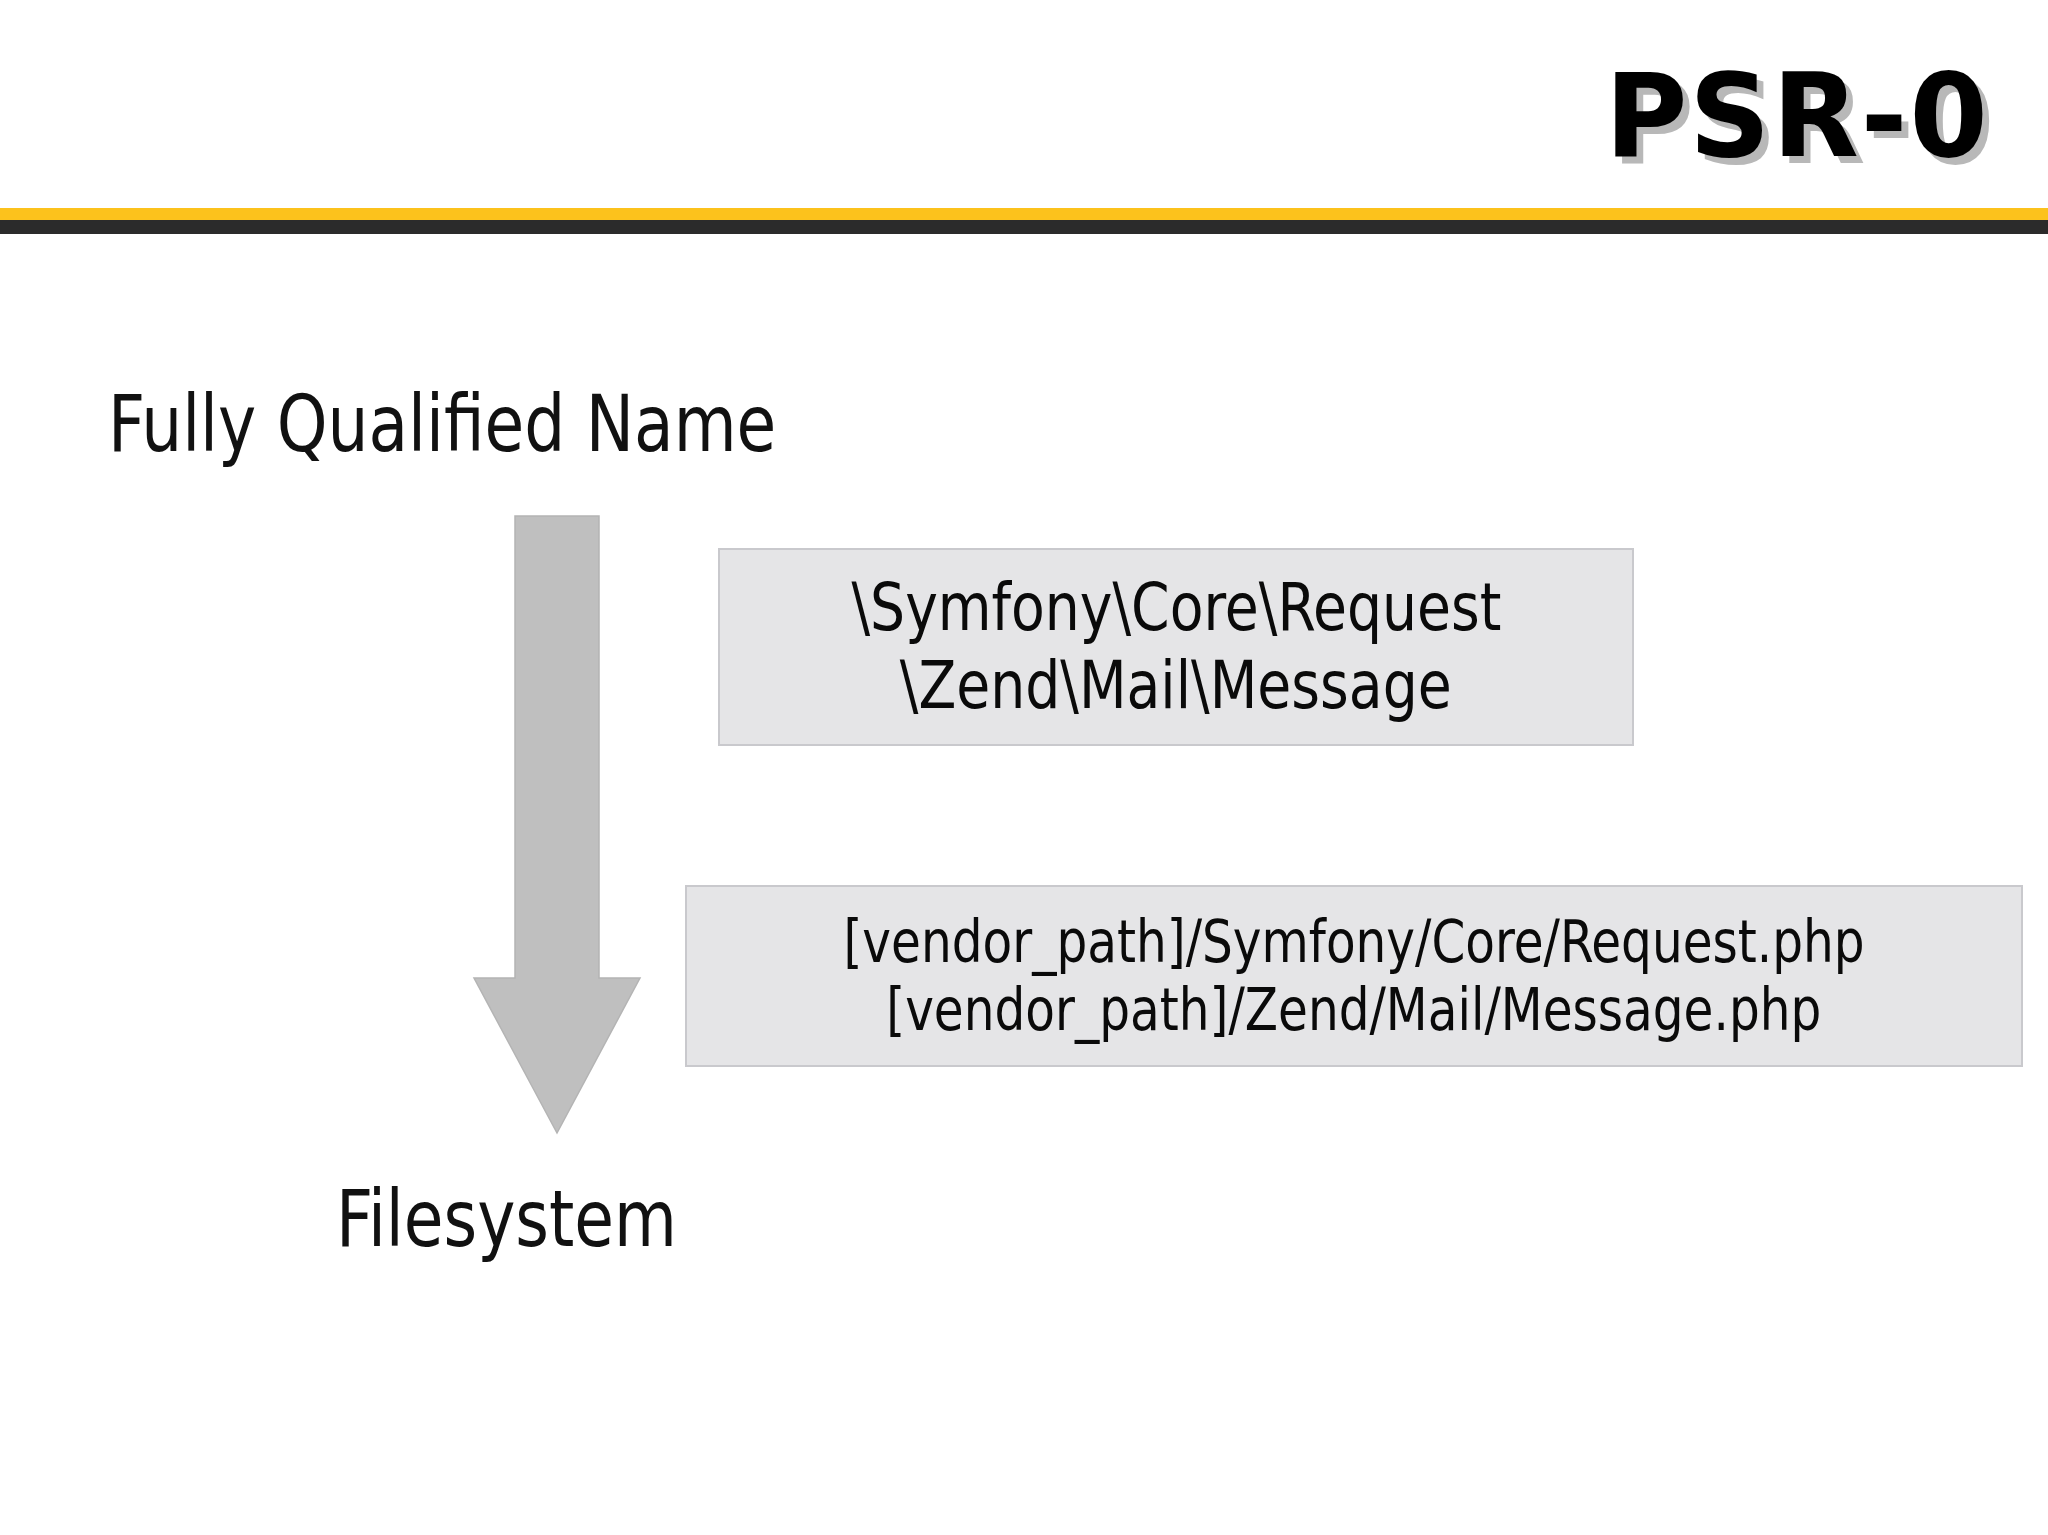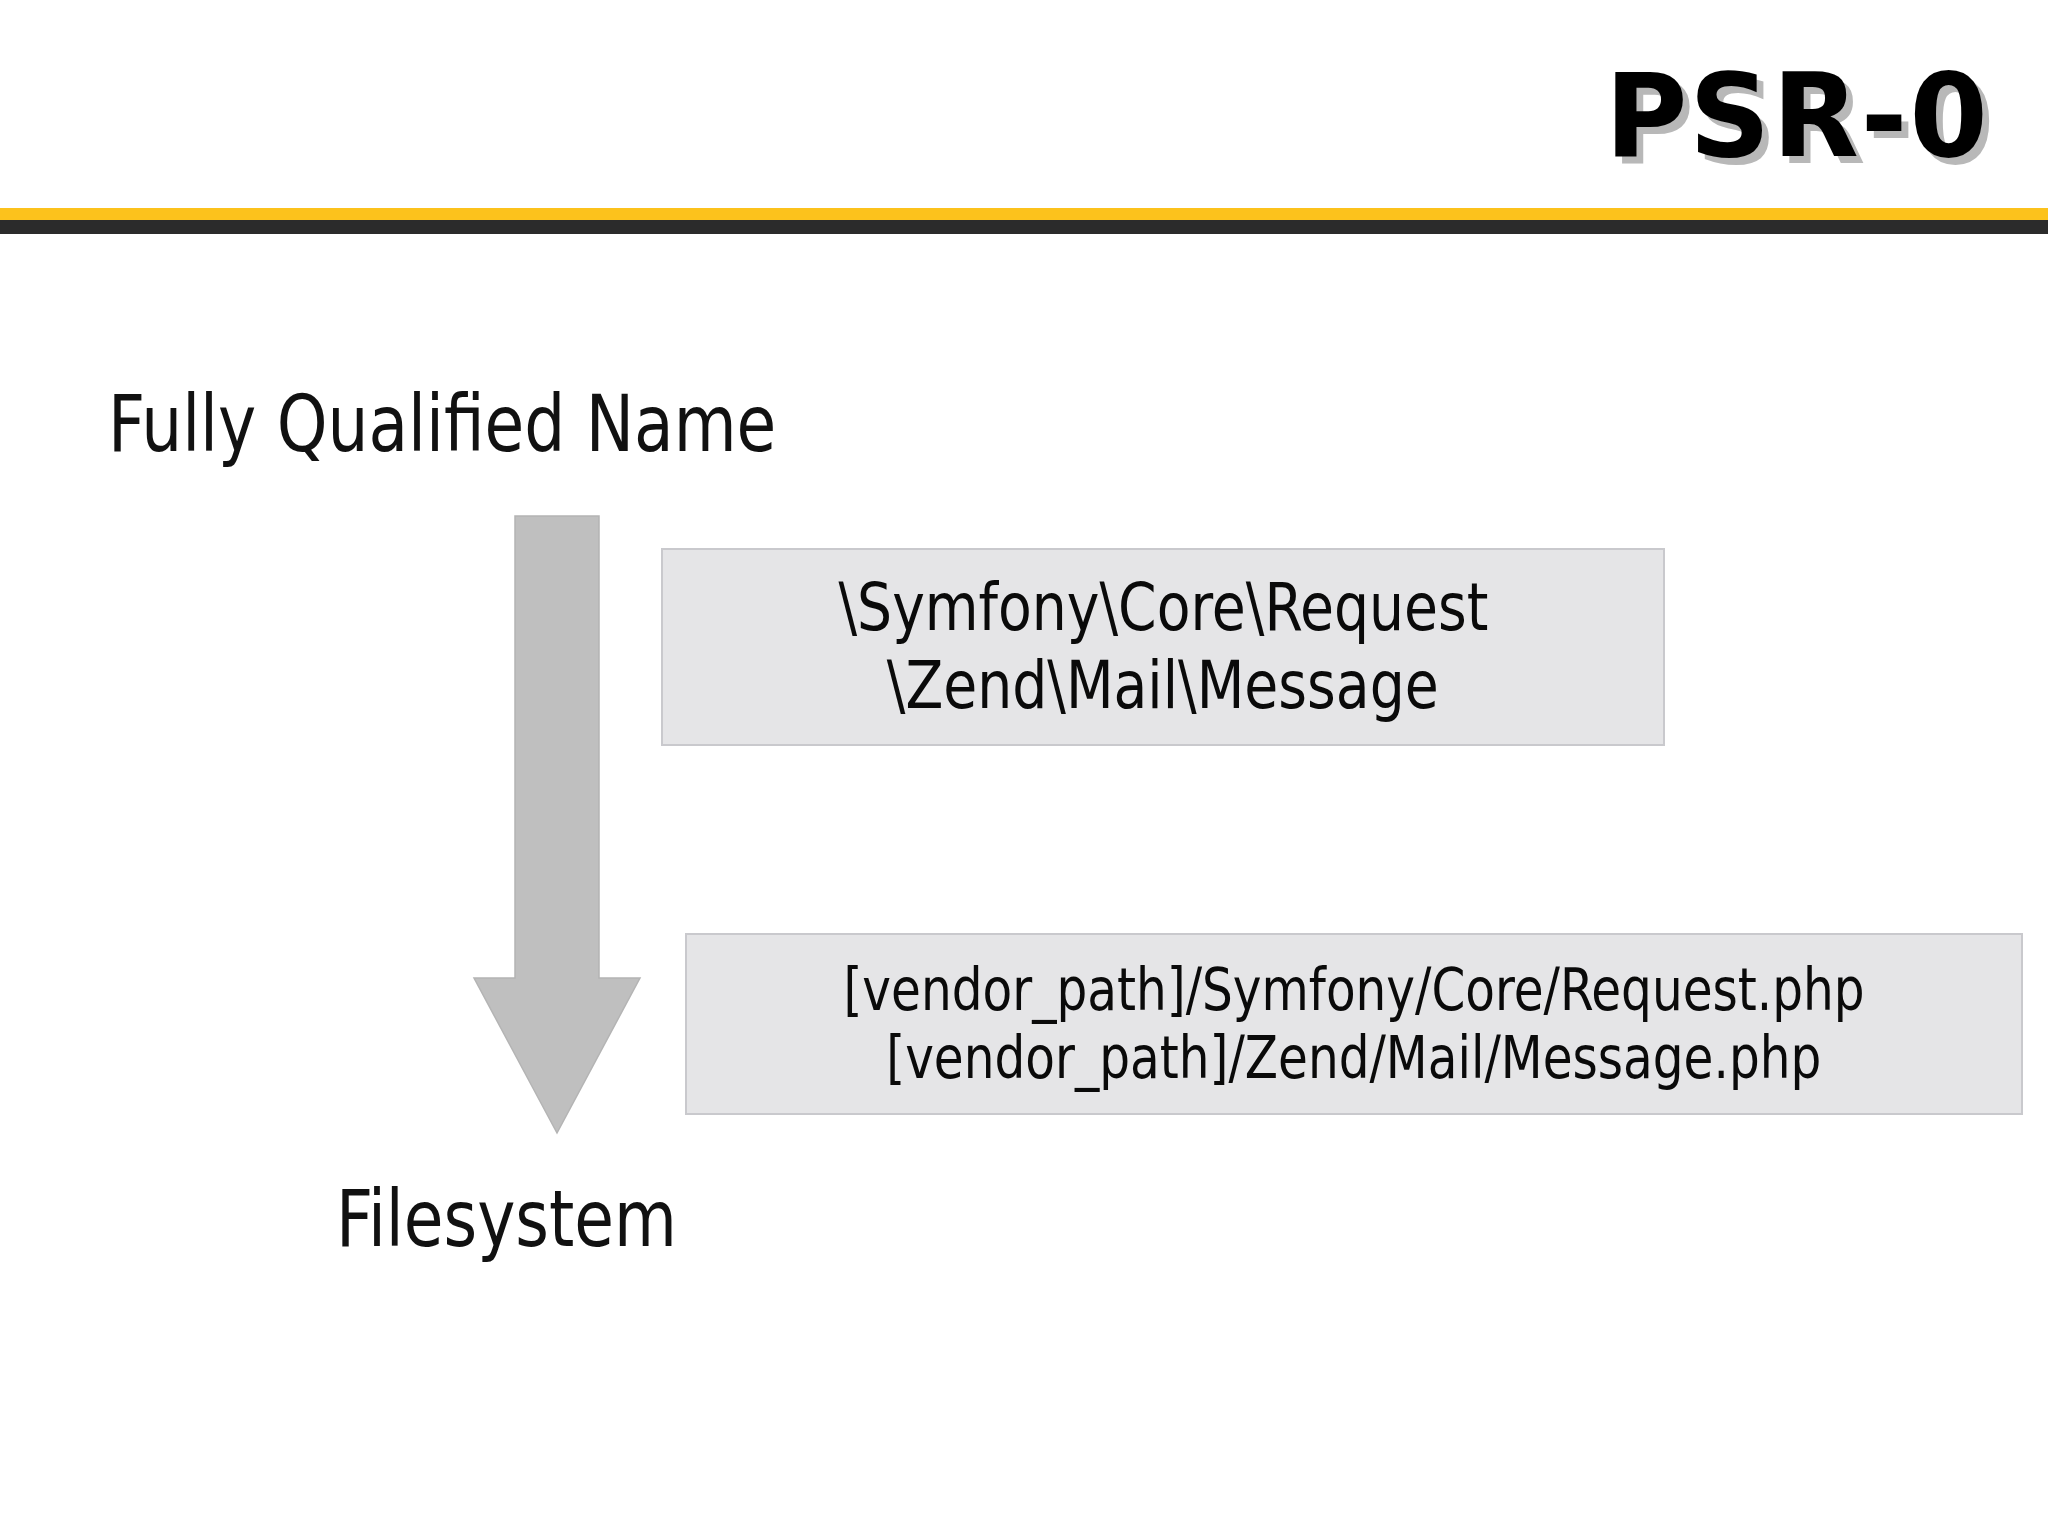--- a/index.html
+++ b/index.html
@@ -101,33 +101,32 @@
     justify-content: center;
     font-family: "DejaVu Sans Condensed", "DejaVu Sans", sans-serif;
     color: #0a0a0a;
     line-height: 1.18;
   }
   .code-box .code-line {
     white-space: nowrap;
     transform: scaleX(0.93);
   }
   #code-box-fqn {
-    left: 661px;
+    left: 718px;
     top: 548px;
-    width: 1004px;
+    width: 916px;
     height: 198px;
     font-size: 66px;
   }
   #code-box-path {
     left: 685px;
     top: 885px;
     width: 1338px;
     height: 182px;
     font-size: 58px;
-    margin-top: 48px;
   }
 
   
   #footer {
     position: absolute;
     left: 0;
     bottom: 0;
     width: 2048px;
     height: 120px;
   }

